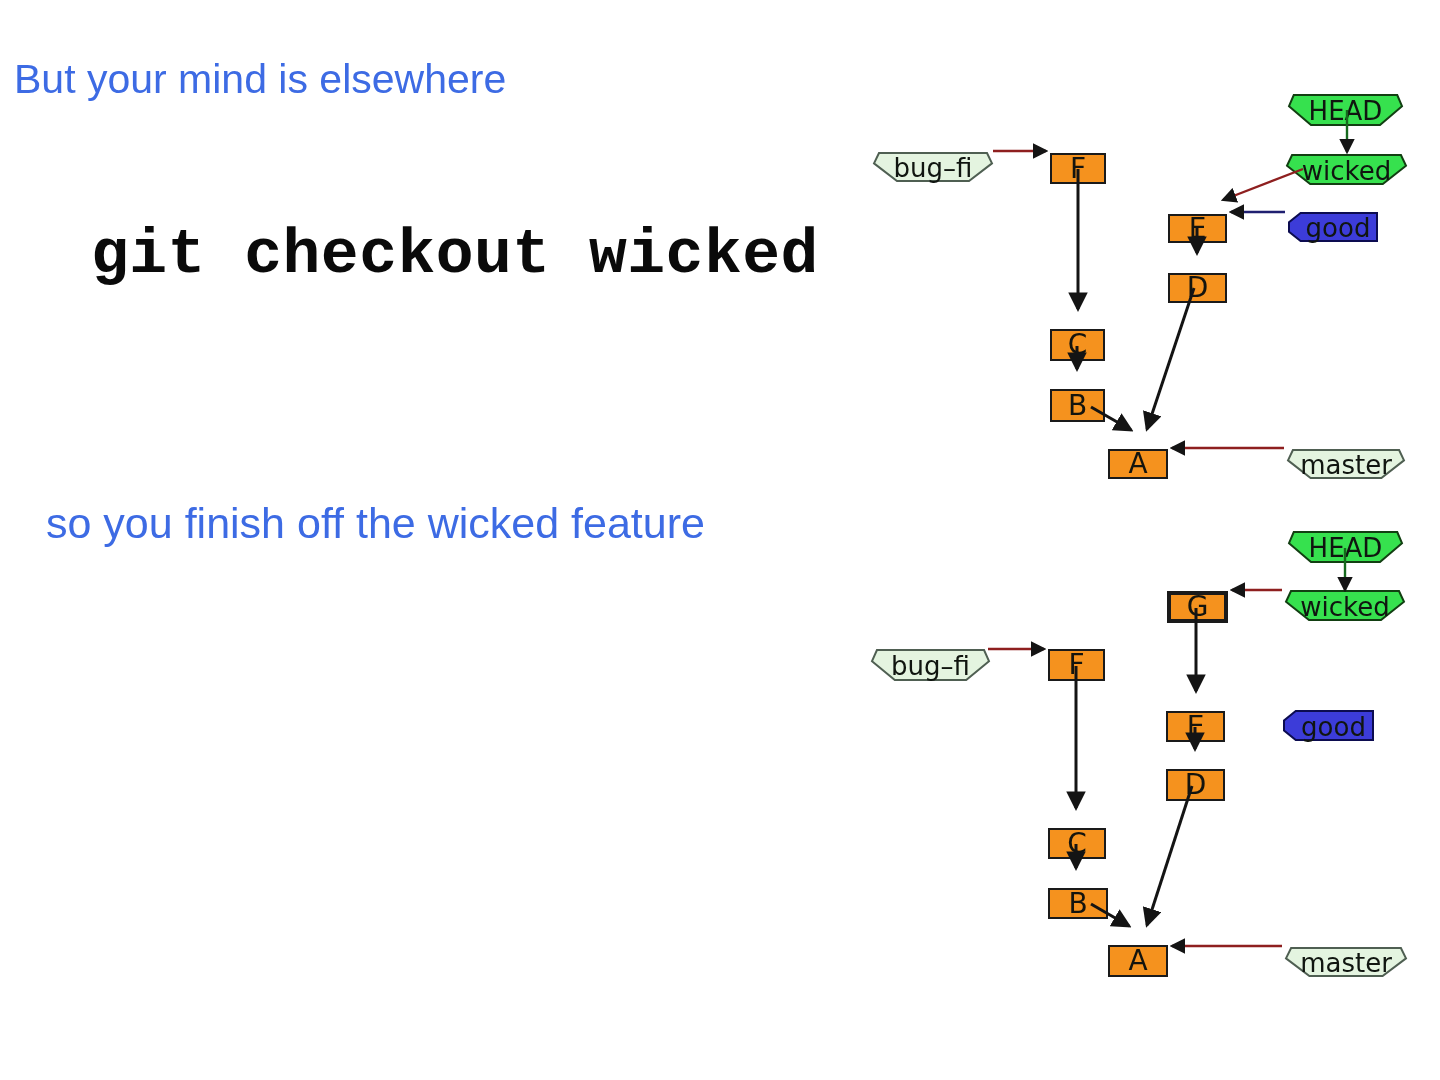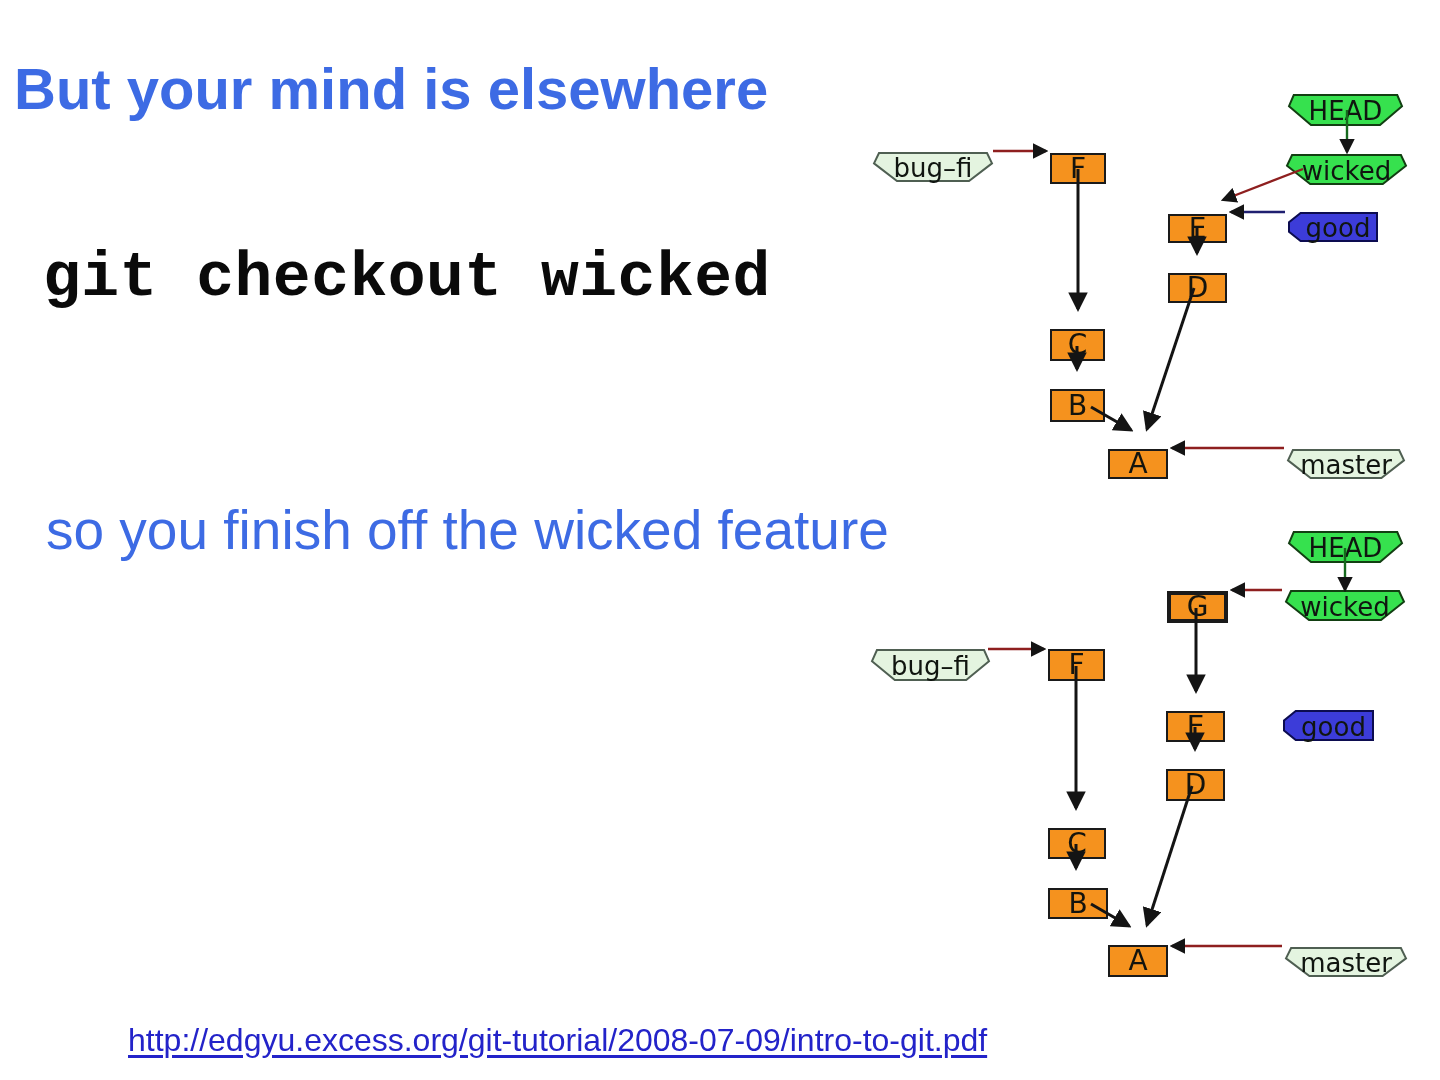--- a/index.html
+++ b/index.html
@@ -2,35 +2,35 @@
 <html><head>
 <meta charset="utf-8">
 <style>
   html,body{margin:0;padding:0;background:#888;}
   .slide{
     position:relative;width:1440px;height:1080px;background:#ffffff;
     overflow:hidden;font-family:"Liberation Sans",sans-serif;
   }
   .title{
     position:absolute;left:14px;top:56px;margin:0;
-    font-size:58px;font-weight:bold;line-height:1.15;
+    font-size:41px;font-weight:normal;line-height:1.15;
     color:#3d6be4;letter-spacing:0;
   }
   .subtitle{
     position:absolute;left:46px;top:499px;margin:0;
-    font-size:55px;font-weight:normal;line-height:1.15;
+    font-size:43px;font-weight:normal;line-height:1.15;
     color:#3d6be4;
   }
   .code{
     position:absolute;left:43px;margin:0;
     font-family:"Liberation Mono","DejaVu Sans Mono",monospace;
     font-weight:bold;font-size:63px;line-height:1.1;color:#0a0a0a;
     letter-spacing:0.5px;white-space:pre;
   }
-  .code.c1{top:244px;}
+  .code.c1{top:221px;margin-left:48px;}
   .code.c2{top:591px;}
   .footer{
     position:absolute;left:128px;top:1022px;
   }
   .footer a{
     font-size:32px;color:#2323c9;text-decoration:underline;
     text-underline-offset:4px;
   }
   #diagram-layer{position:absolute;left:0;top:16px;width:100%;height:100%;z-index:2;}
   #arrow-layer{position:absolute;left:0;top:0;z-index:3;pointer-events:none;}
@@ -136,16 +136,13 @@
       <line x1="1196" y1="608" x2="1196" y2="691" stroke="#141414" stroke-width="3" marker-end="url(#ah)"></line>
       <line x1="988" y1="649" x2="1044" y2="649" stroke="#8e1f1f" stroke-width="2.4" marker-end="url(#ah)"></line>
       <line x1="1076" y1="666" x2="1076" y2="808" stroke="#141414" stroke-width="3" marker-end="url(#ah)"></line>
       <line x1="1076" y1="844" x2="1076" y2="868" stroke="#141414" stroke-width="3" marker-end="url(#ah)"></line>
       <line x1="1091" y1="904" x2="1129" y2="926" stroke="#141414" stroke-width="3" marker-end="url(#ah)"></line>
       <line x1="1195" y1="727" x2="1195" y2="749" stroke="#141414" stroke-width="3" marker-end="url(#ah)"></line>
       <line x1="1192" y1="786" x2="1147" y2="925" stroke="#141414" stroke-width="3" marker-end="url(#ah)"></line>
       <line x1="1282" y1="946" x2="1172" y2="946" stroke="#8e1f1f" stroke-width="2.4" marker-end="url(#ah)"></line>
     </svg>
 
-  <div class="footer">
-    <a href="#">http://edgyu.excess.org/git-tutorial/2008-07-09/intro-to-git.pdf</a>
-  </div>
 </div>
 
 </body></html>

